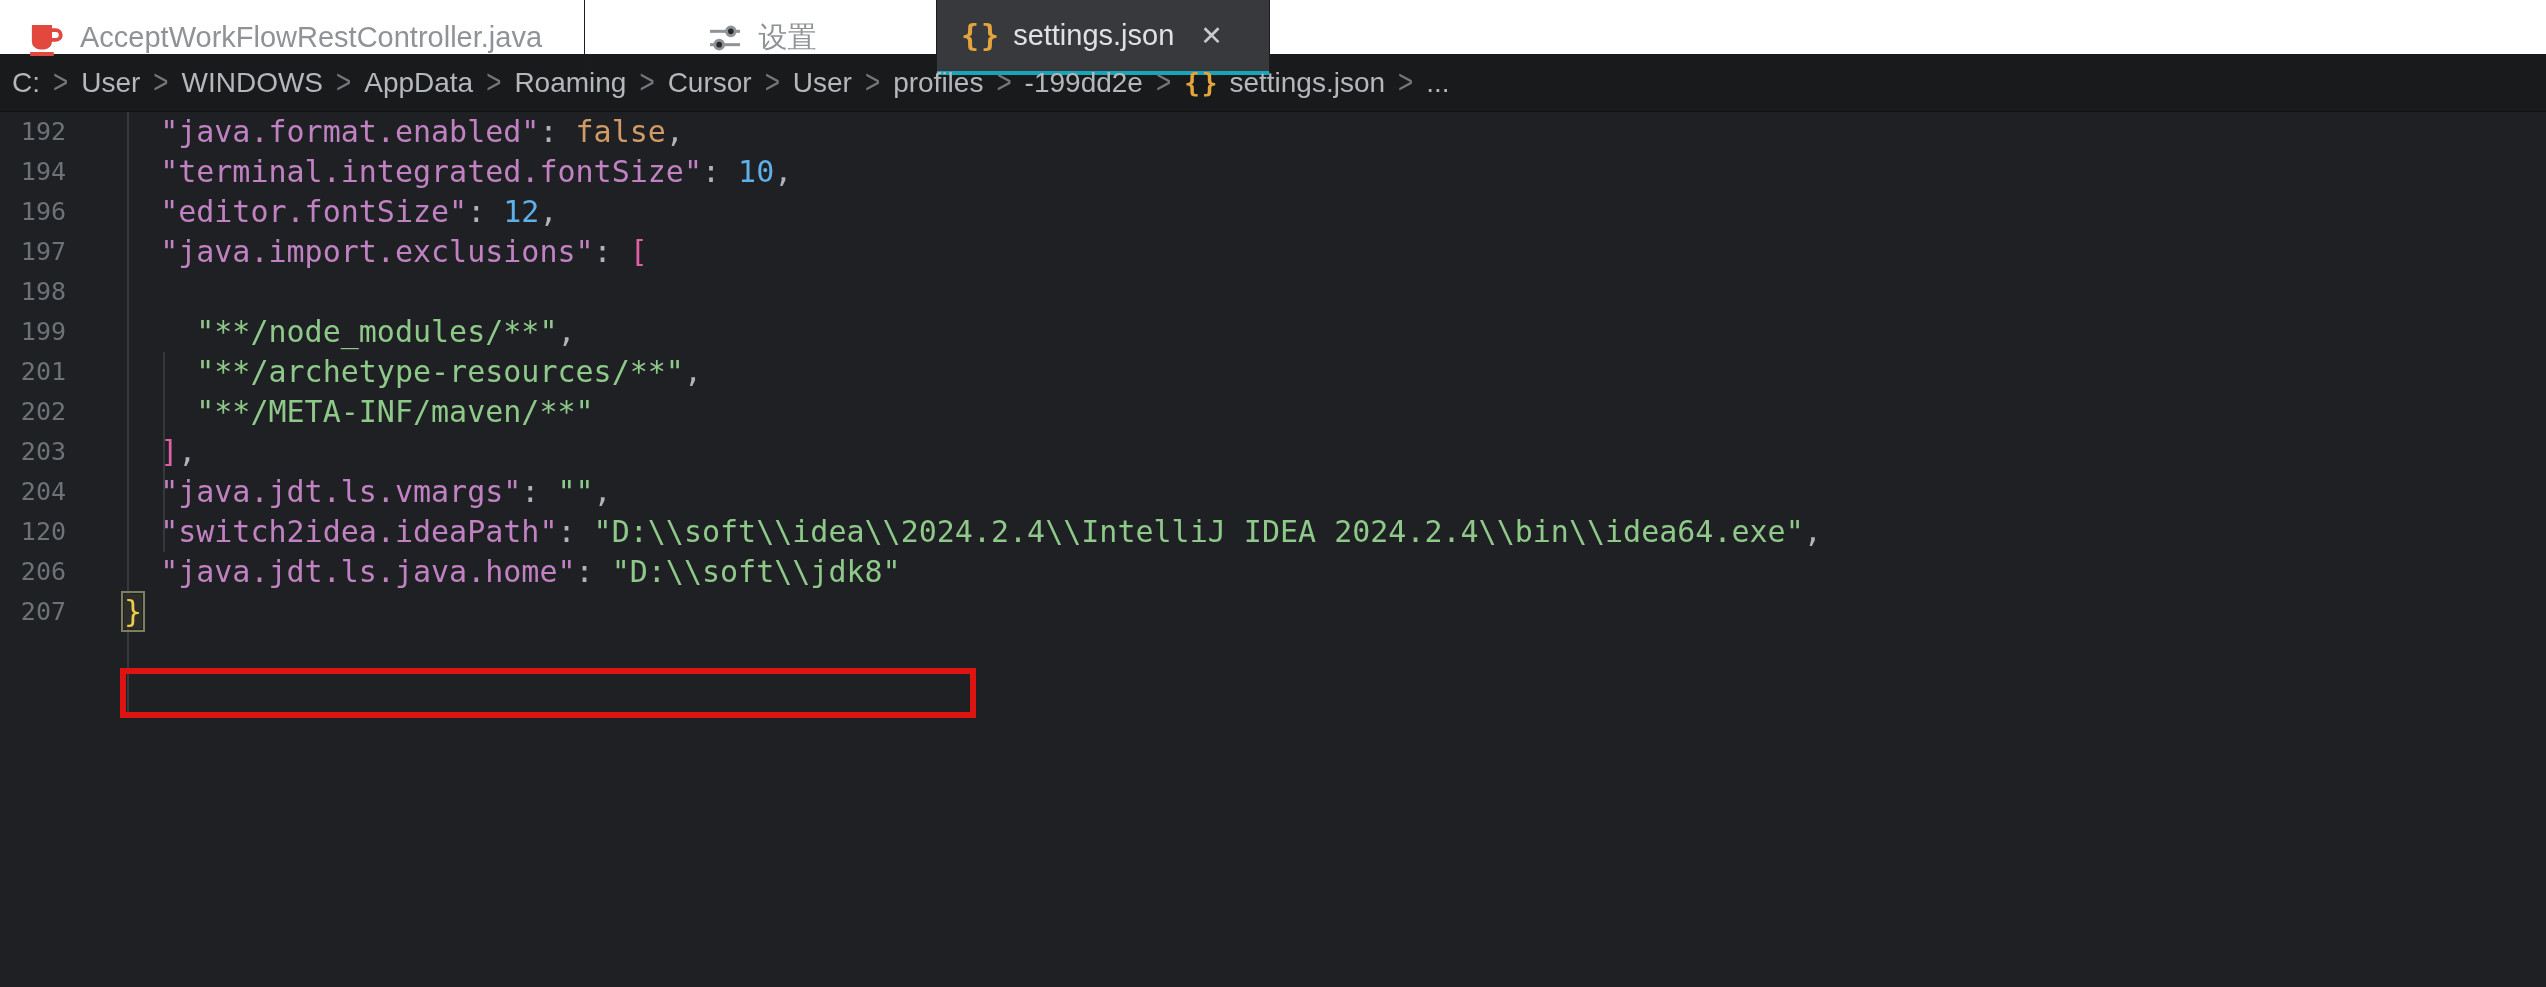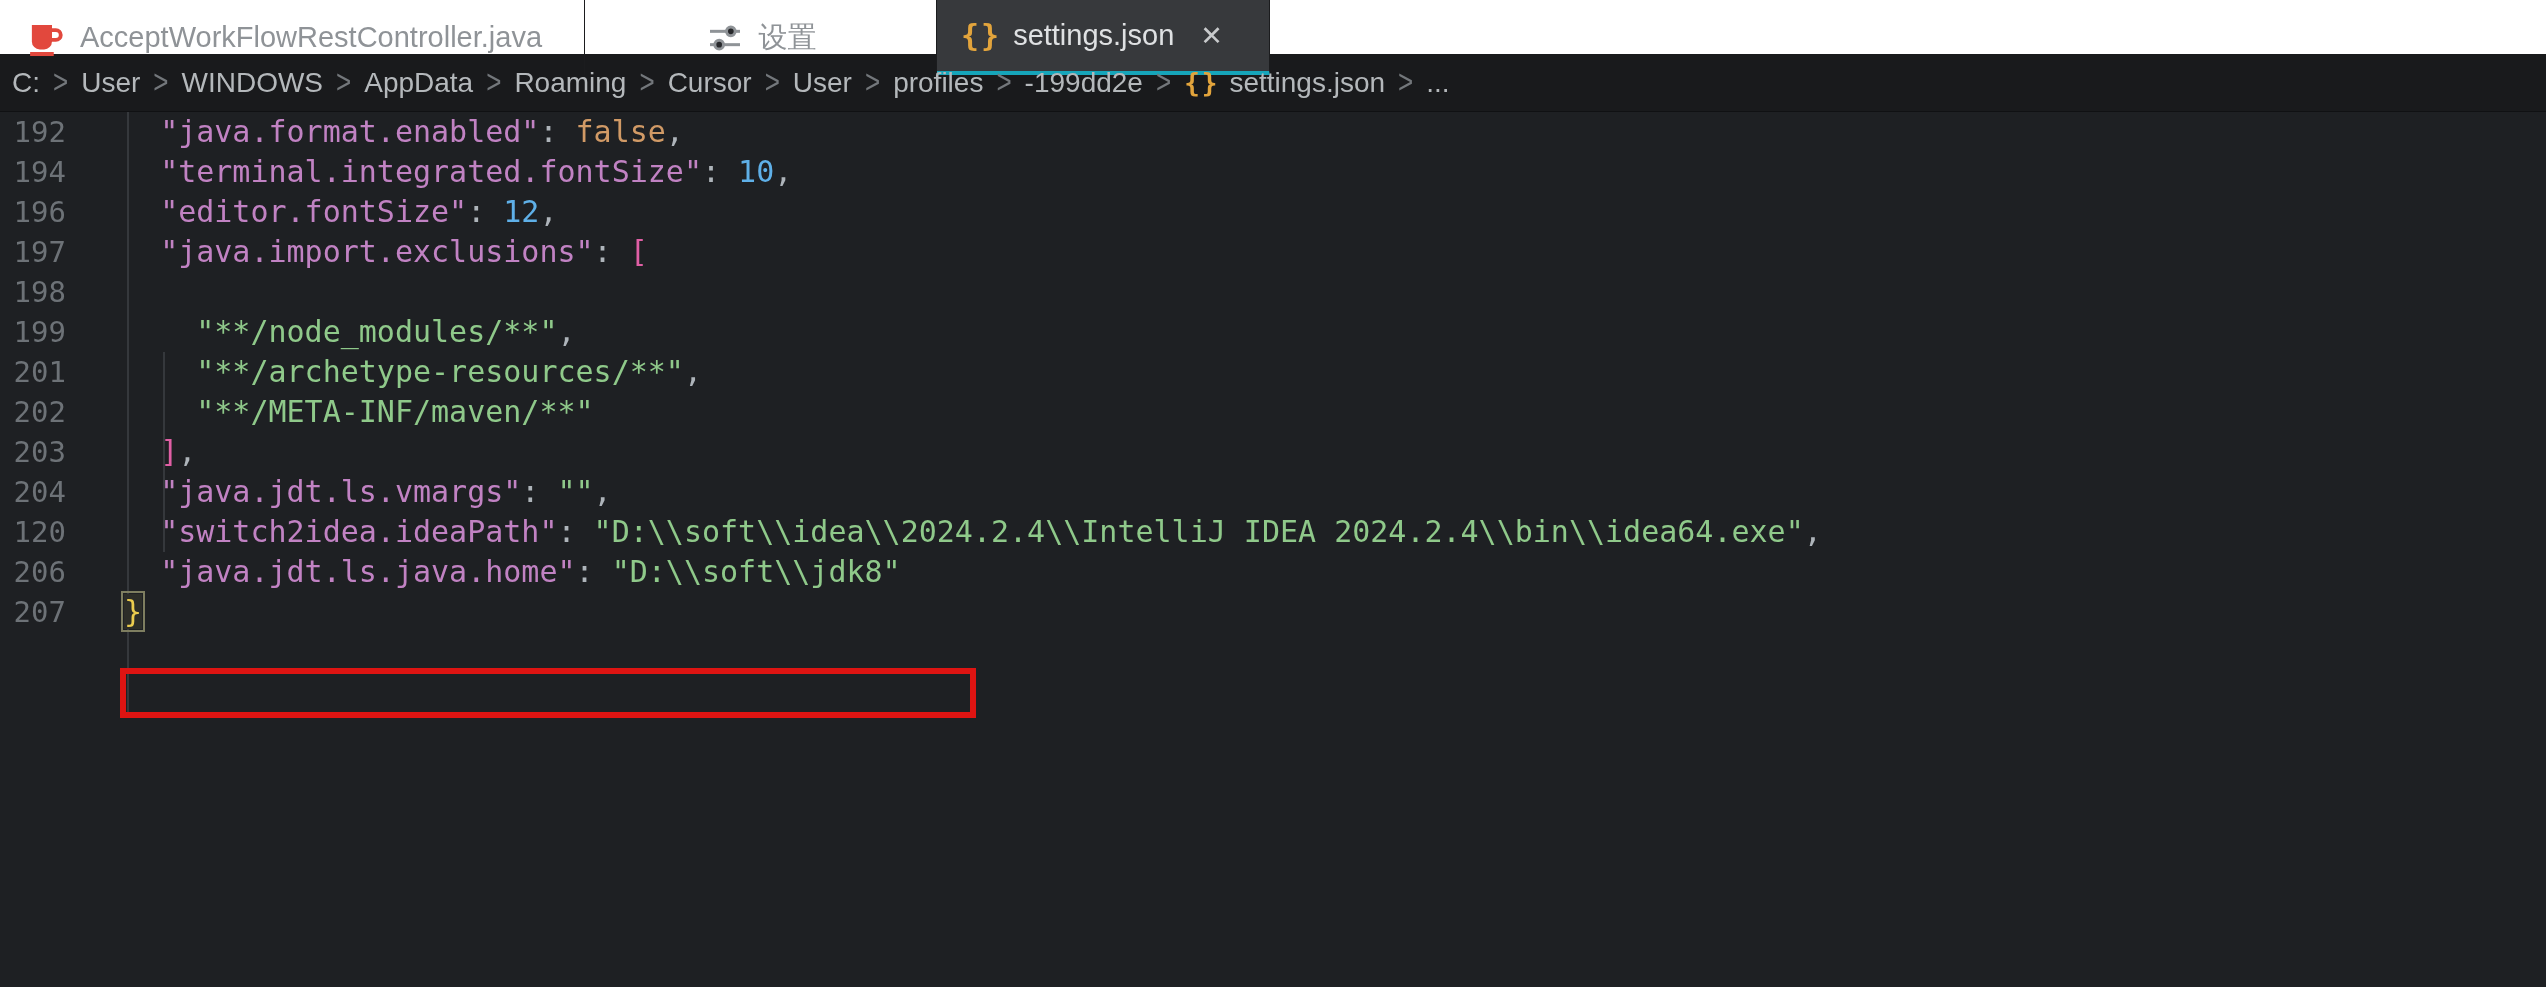--- a/index.html
+++ b/index.html
@@ -30,21 +30,21 @@
                transform:scaleY(1.25); }
   .crumb-braces { color:#e2a43c; font-family:"DejaVu Sans Mono", monospace;
                   font-weight:bold; font-size:26px; letter-spacing:2px; margin-right:10px; }
 
   
   .editor { position:relative; height:854px; background:#1e2023; }
   .code-lines { position:relative; z-index:1; }
   .code-line { display:flex; height:40px; line-height:40px;
                font-family:"DejaVu Sans Mono", monospace; font-size:30px; }
   .gutter { flex:0 0 66px; text-align:right; color:var(--line_number,#6d7277);
-            margin-right:58px; font-size:29px; }
+            margin-right:58px; font-size:25px; }
   .line-content { white-space:pre; }
 
   .tk-key   { color:var(--key,#c182c3); }
   .tk-punc  { color:#aeb4ba; }
   .tk-str   { color:var(--string,#8fc98a); }
   .tk-num   { color:var(--number,#5fb0e8); }
   .tk-bool  { color:var(--boolean,#d19a66);margin-top:32px; }
   .tk-bpink { color:var(--bracket_square,#e05fa5); }
   .tk-bgold { color:var(--bracket_curly,#eccd4e); }
   .match    { outline:2px solid #7e7e60; outline-offset:1px; background:#2c2d28; }

